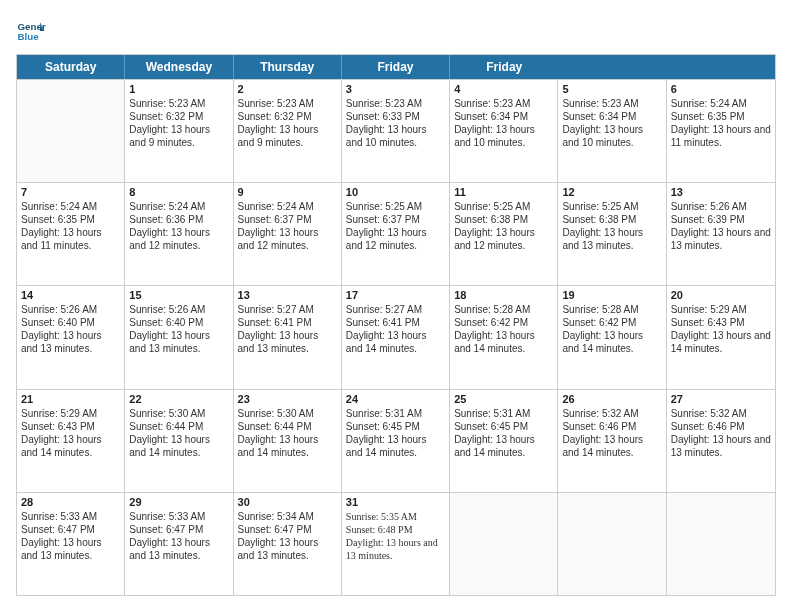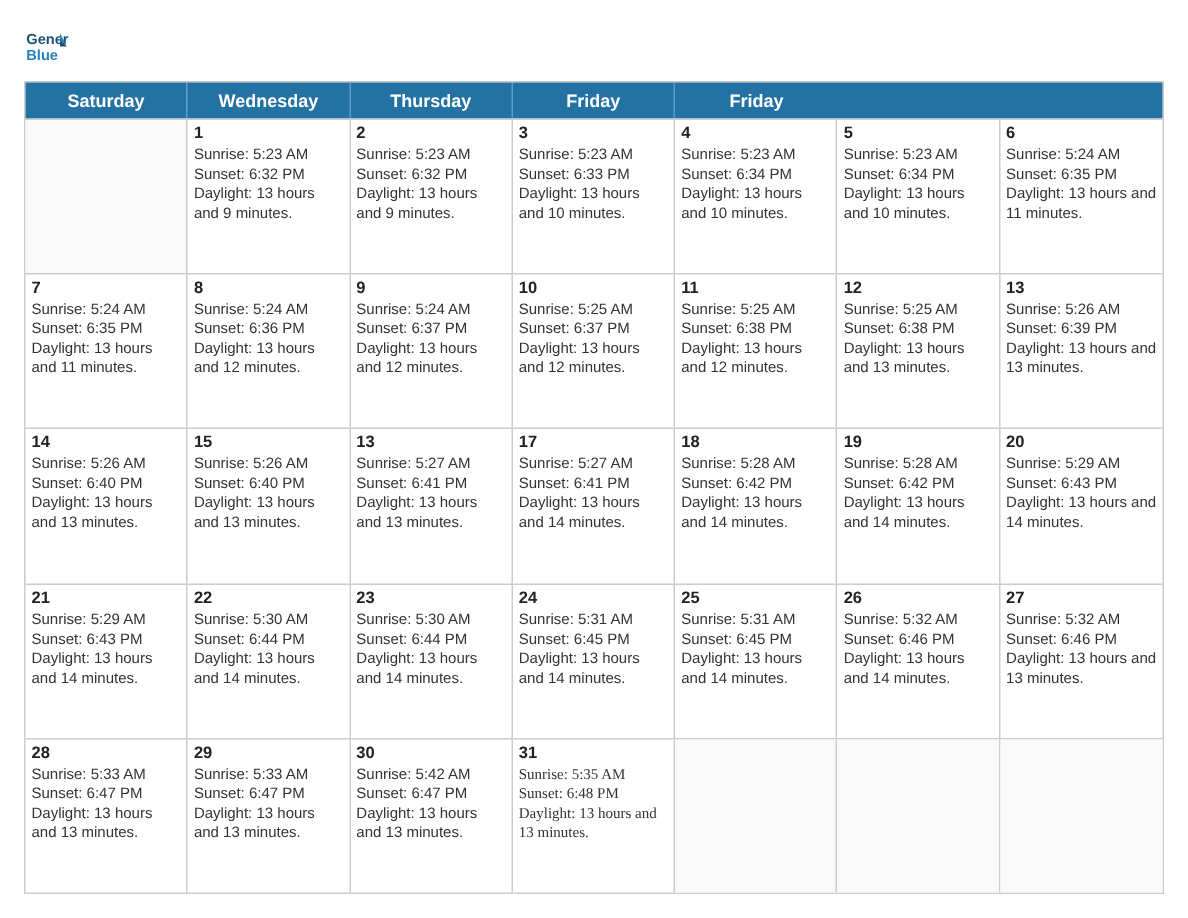--- a/index.html
+++ b/index.html
@@ -305,21 +305,21 @@
 Daylight: 13 hours and 13 minutes.</div>
           </div>
           <div class="cal-cell">
             <div class="day-num">29</div>
             <div class="cell-info" style="white-space: pre-line;">Sunrise: 5:33 AM
 Sunset: 6:47 PM
 Daylight: 13 hours and 13 minutes.</div>
           </div>
           <div class="cal-cell">
             <div class="day-num">30</div>
-            <div class="cell-info" style="white-space: pre-line;">Sunrise: 5:42 AM
+            <div class="cell-info" style="white-space: pre-line;">Sunrise: 5:34 AM
 Sunset: 6:47 PM
 Daylight: 13 hours and 13 minutes.</div>
           </div>
           <div class="cal-cell">
             <div class="day-num">31</div>
             <div class="cell-info" style="white-space: pre-line; font-family: Liberation Serif, serif;">Sunrise: 5:35 AM
 Sunset: 6:48 PM
 Daylight: 13 hours and 13 minutes.</div>
           </div>
           <div class="cal-cell empty"></div>

